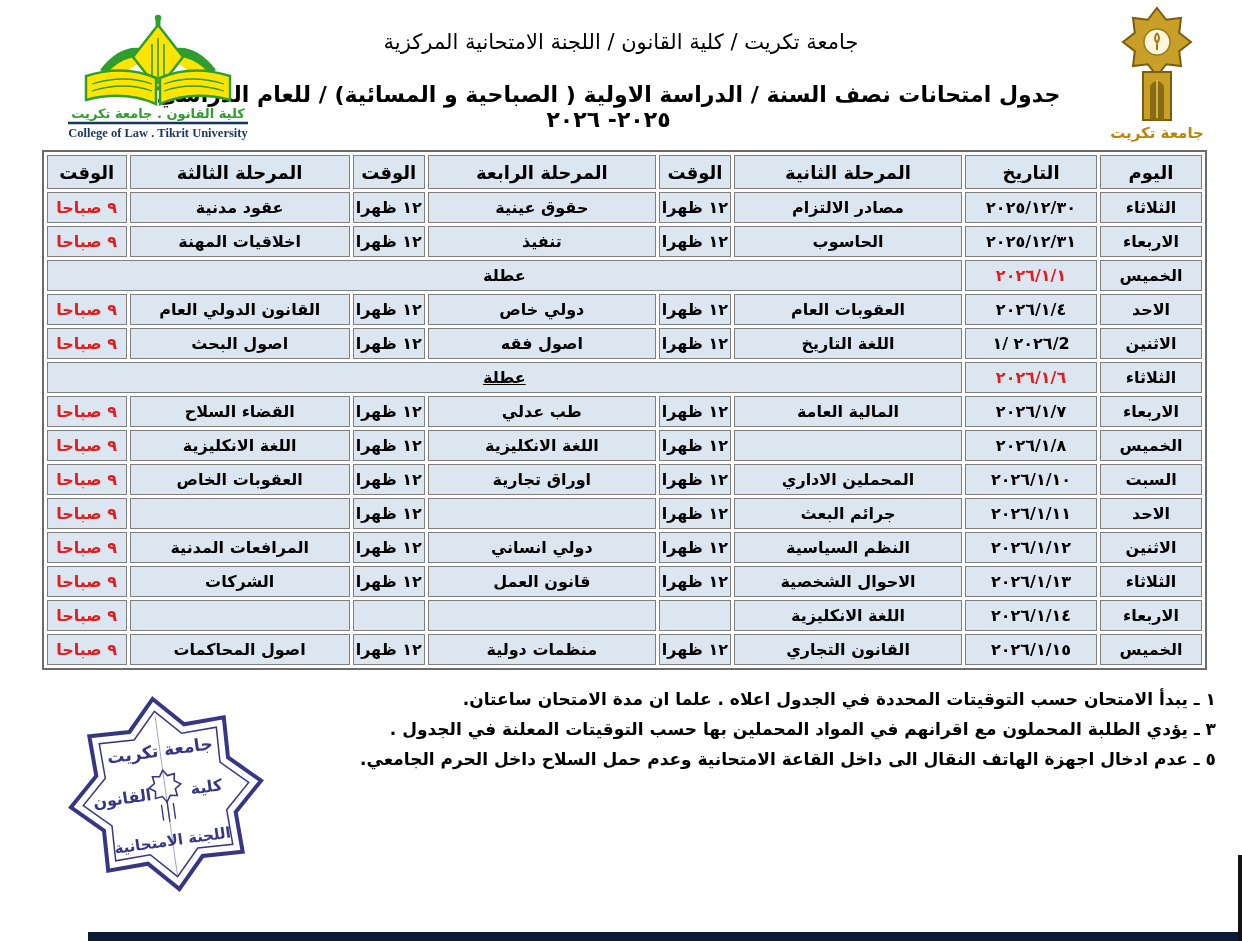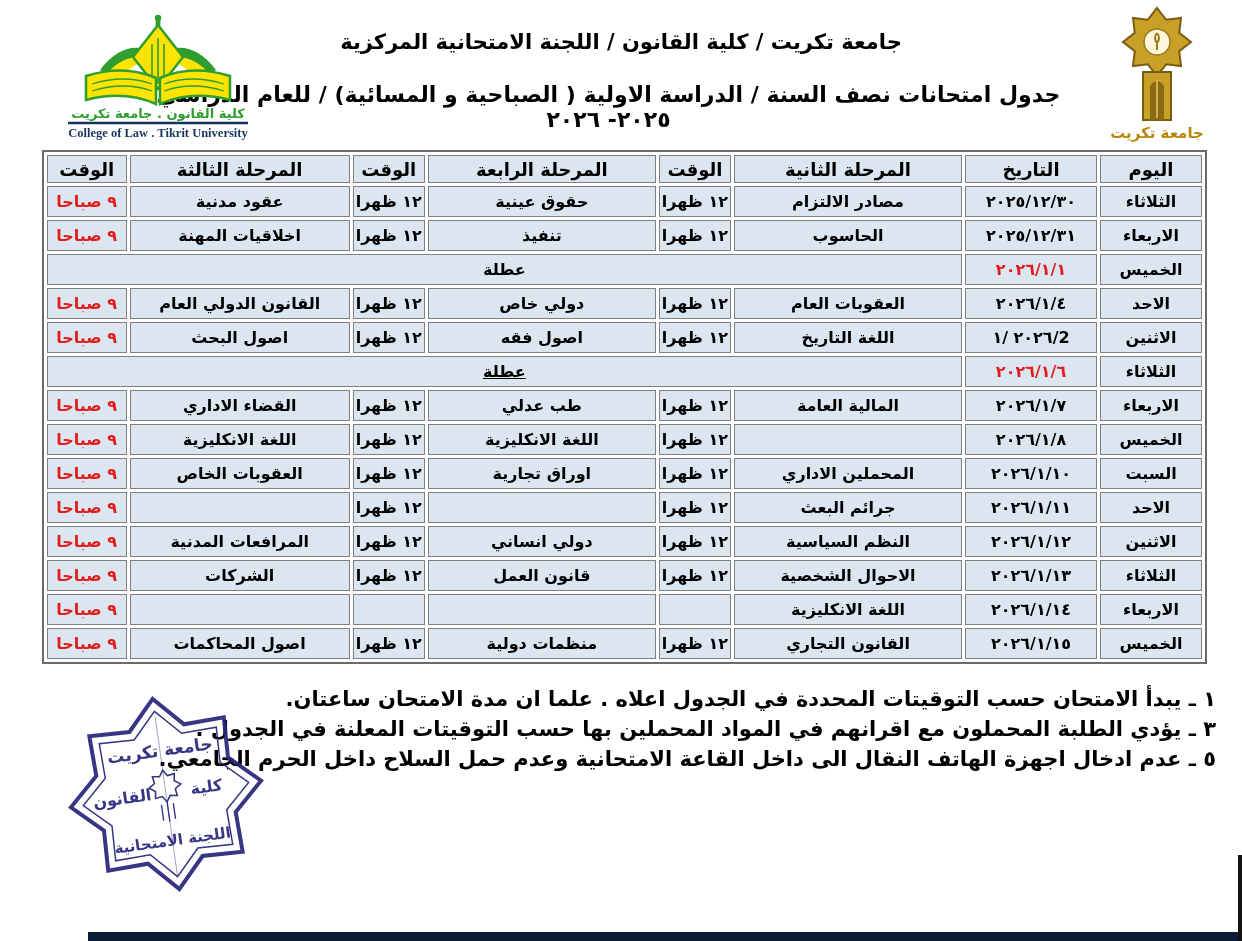--- a/index.html
+++ b/index.html
@@ -7,42 +7,42 @@
     --gold:#c8a028; --green:#2f9e2f; --bar:#0c1c38;
   }
   *{box-sizing:border-box;}
   html,body{margin:0;padding:0;}
   body{
     width:1242px;height:941px;position:relative;overflow:hidden;
     background:#ffffff;font-family:"DejaVu Sans",sans-serif;color:#000;
   }
   
   .title1{position:absolute;top:30px;left:240px;right:240px;text-align:center;
-    direction:rtl;font-size:21px;font-weight:bold;}
+    direction:rtl;font-size:21px;font-weight:normal;}
   .title2{position:absolute;top:82px;left:150px;right:175px;text-align:center;
     direction:rtl;font-size:22px;font-weight:bold;}
   .left-logo{position:absolute;top:12px;left:38px;width:192px;height:130px;margin-left:24px;}
   .right-logo{position:absolute;top:6px;left:1082px;width:152px;height:138px;}
   
   .schedule-wrap{position:absolute;top:150px;right:35px;}
   table.schedule{direction:rtl;border-collapse:separate;border-spacing:3px;
     background:#ffffff;table-layout:fixed;border:2px solid #6b6b6b;}
   table.schedule th,table.schedule td{
     background:var(--cell);border:1px solid #7f7f7f;text-align:center;
     vertical-align:middle;font-weight:bold;overflow:hidden;white-space:nowrap;padding:0 2px;}
-  table.schedule th{height:28px;font-size:18px;margin-left:25px;}
+  table.schedule th{height:34px;font-size:18px;margin-left:25px;}
   table.schedule td{height:31px;font-size:16px;}
   td.time-cell{font-size:15px;}
   td.date-cell{font-size:15px;letter-spacing:1px;margin-left:44px;}
   .red{color:var(--red);}
   td.holiday-cell{background:var(--holiday);font-size:17px;margin-left:16px;}
   td.holiday-cell.u{text-decoration:underline;}
   
   .notes{position:absolute;top:684px;right:26px;width:1195px;direction:rtl;
-    font-size:21px;font-weight:bold;line-height:30px;text-align:right;}
+    font-size:17px;font-weight:bold;line-height:30px;text-align:right;}
   .note{white-space:nowrap;}
   
   .stamp{position:absolute;left:58px;top:694px;width:216px;height:200px;
     transform:rotate(-8deg);opacity:.92;}
   
   .bottom-bar{position:absolute;left:88px;right:0;bottom:0;height:9px;background:var(--bar);}
   .right-strip{position:absolute;right:0;bottom:0;width:4px;height:86px;background:#121212;}
   svg text{font-family:"DejaVu Sans",sans-serif;}
   .en-serif{font-family:"Liberation Serif",serif;}
 </style>
@@ -167,21 +167,21 @@
           <td class="date-cell red" dir="ltr">٢٠٢٦/١/٦</td>
           <td class="holiday-cell u" colspan="6">عطلة</td>
         </tr>
         <tr>
           <td class="day-cell">الاربعاء</td>
           <td class="date-cell" dir="ltr">٢٠٢٦/١/٧</td>
           <td class="subject-cell">المالية العامة</td>
           <td class="time-cell" dir="ltr">١٢ ظهرا</td>
           <td class="subject-cell">طب عدلي</td>
           <td class="time-cell" dir="ltr">١٢ ظهرا</td>
-          <td class="subject-cell">القضاء الاداري</td>
+          <td class="subject-cell">القضاء السلاح</td>
           <td class="time-cell red" dir="ltr">٩ صباحا</td>
         </tr>
         <tr>
           <td class="day-cell">الخميس</td>
           <td class="date-cell" dir="ltr">٢٠٢٦/١/٨</td>
           <td class="subject-cell"></td>
           <td class="time-cell" dir="ltr">١٢ ظهرا</td>
           <td class="subject-cell">اللغة الانكليزية</td>
           <td class="time-cell" dir="ltr">١٢ ظهرا</td>
           <td class="subject-cell">اللغة الانكليزية</td>

